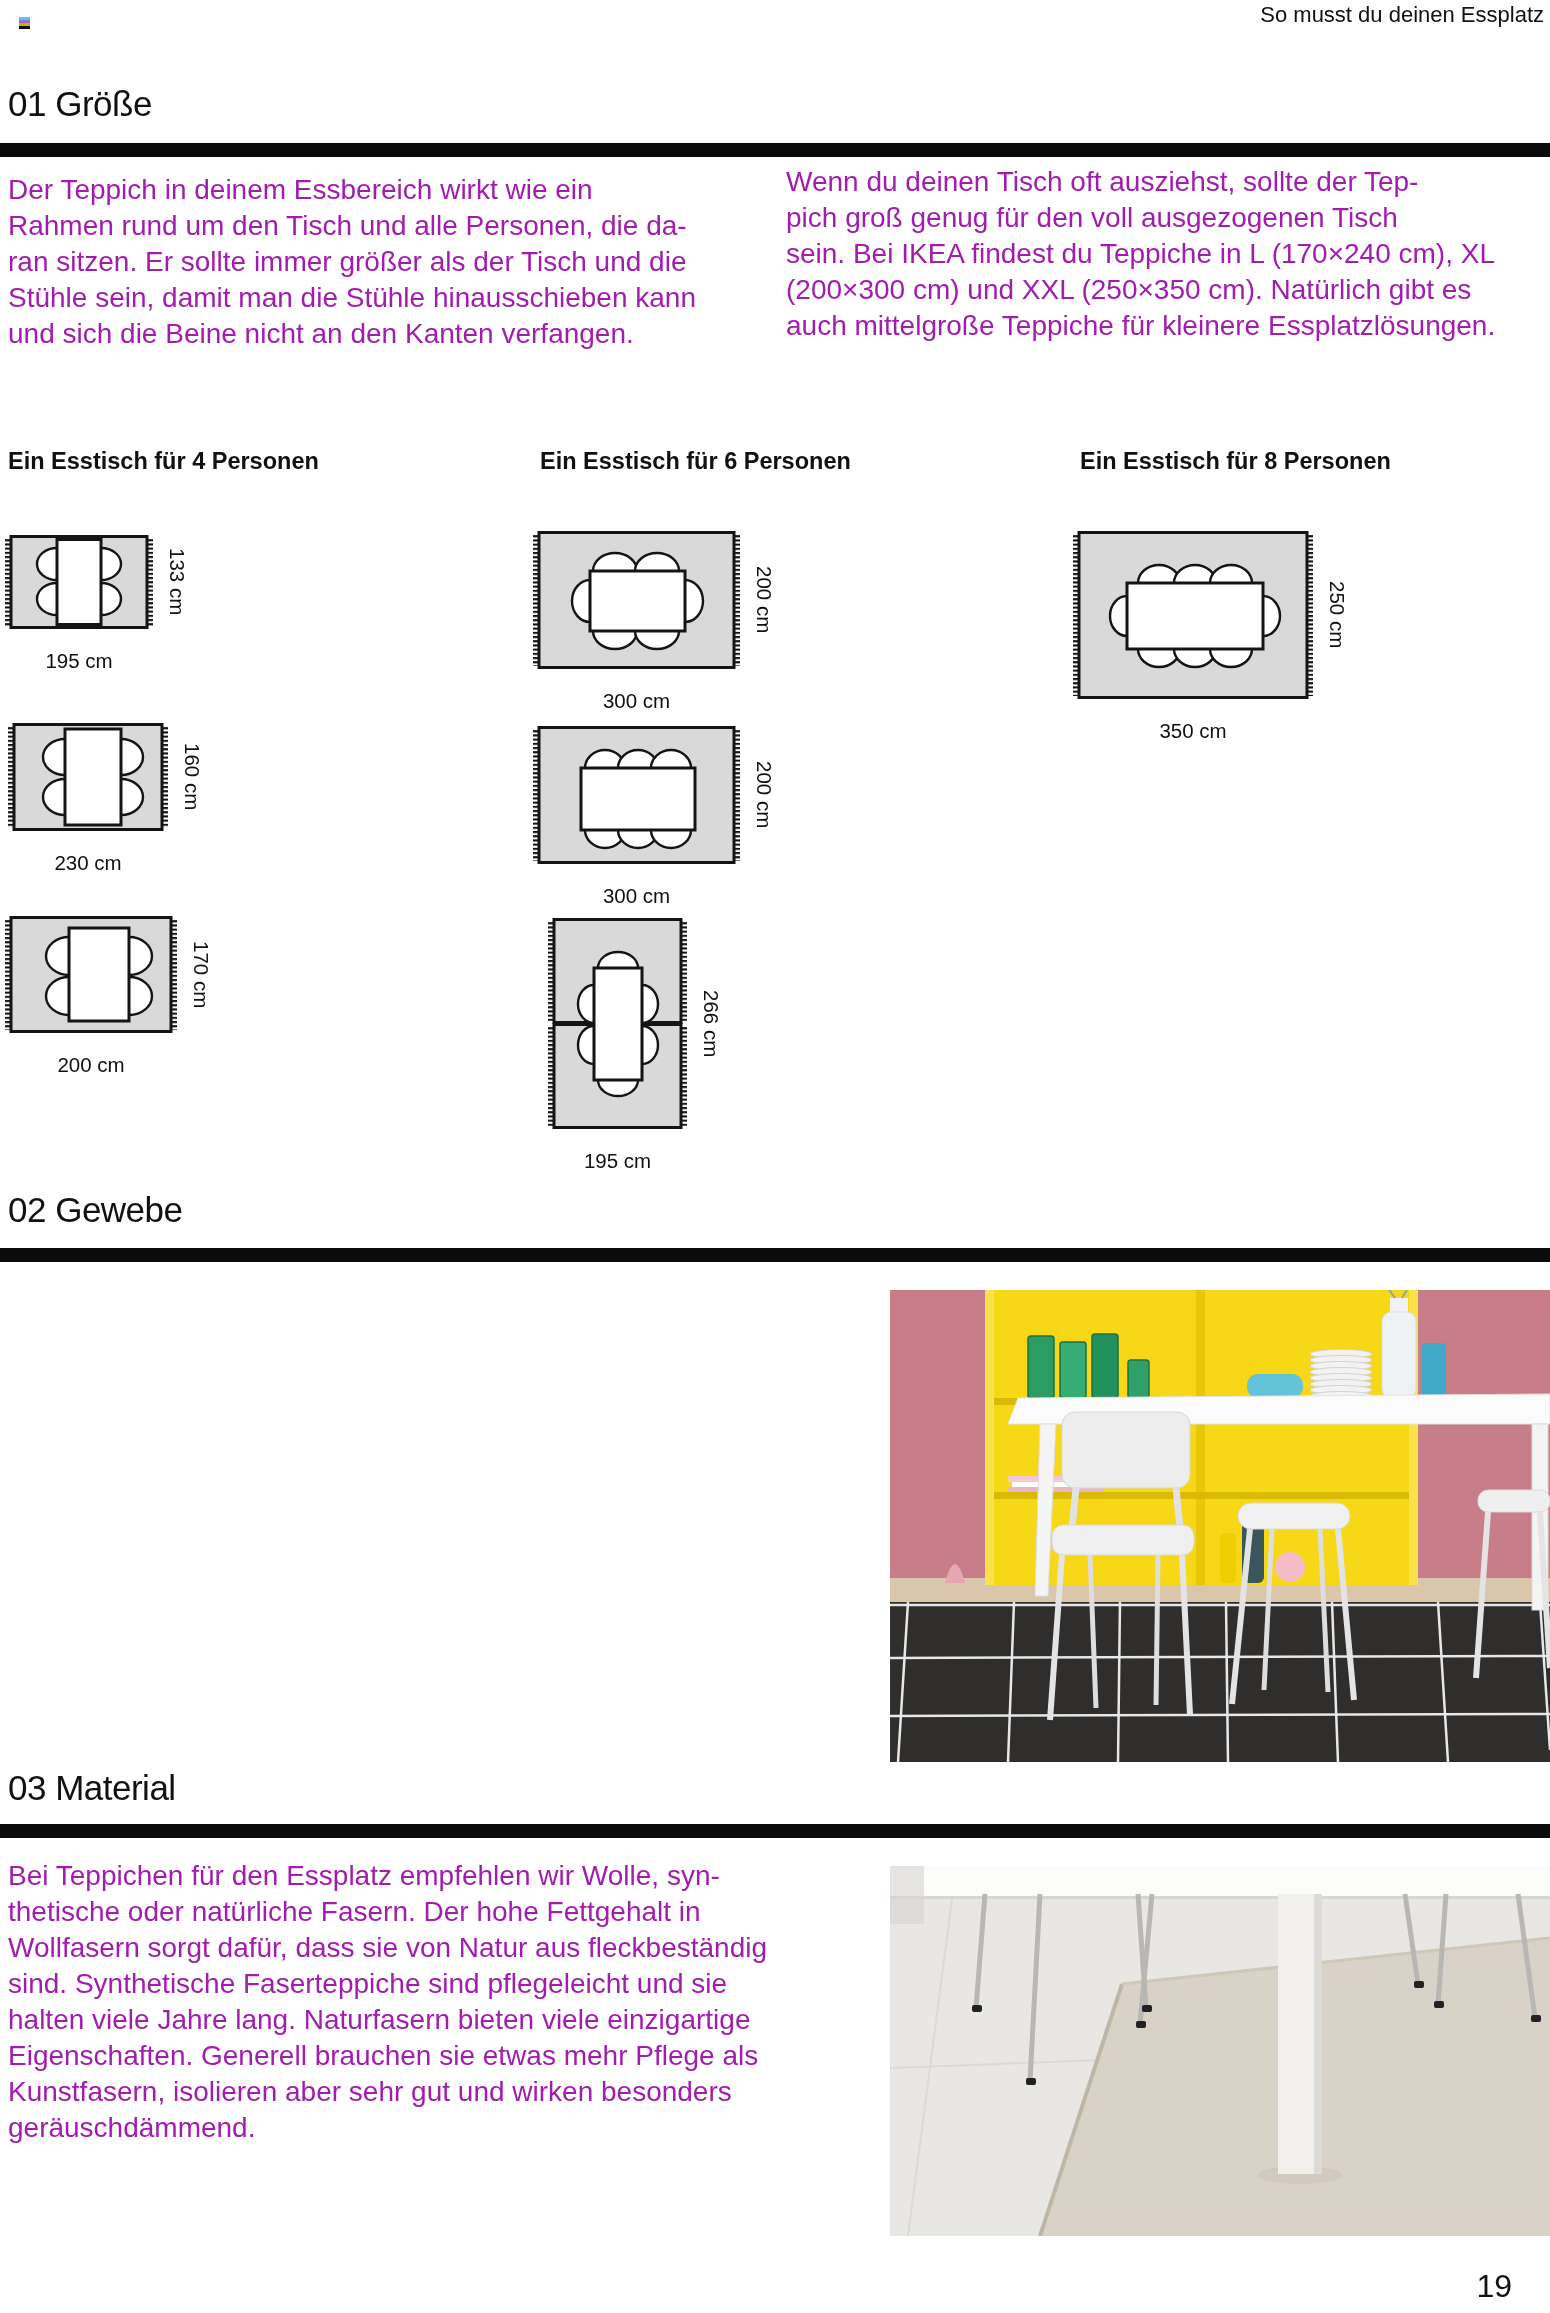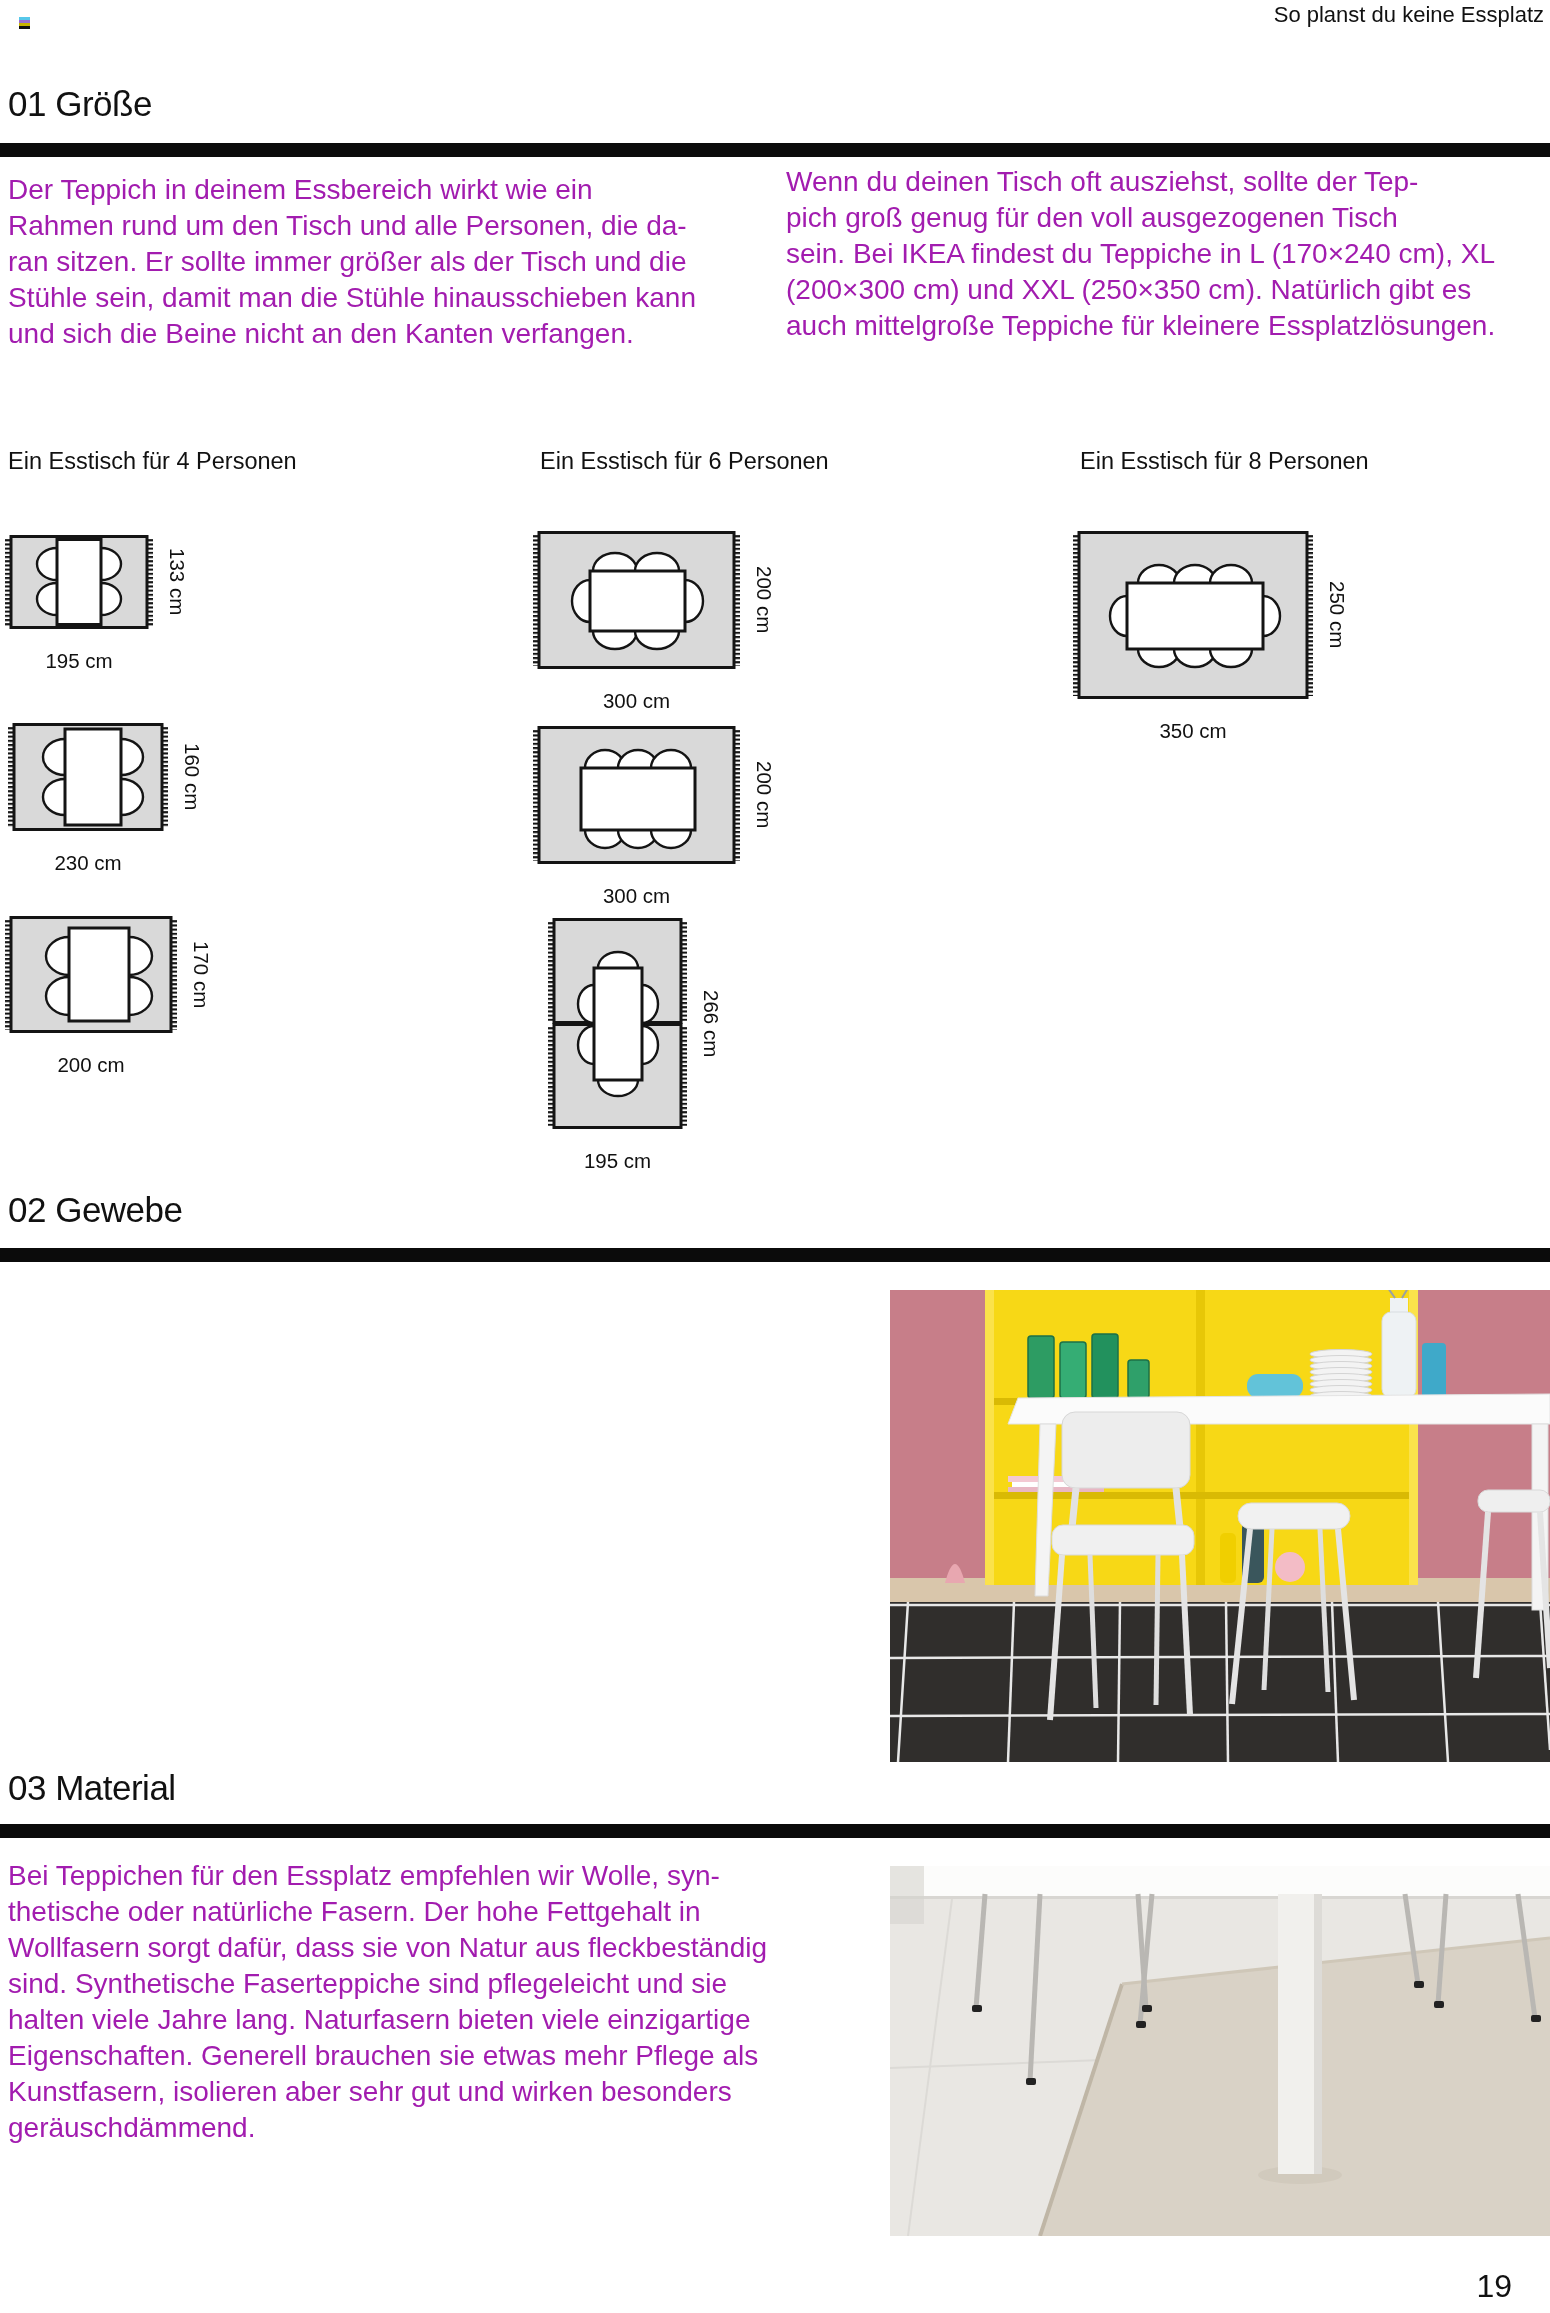--- a/index.html
+++ b/index.html
@@ -5,21 +5,21 @@
   html,body{margin:0;padding:0;background:#ffffff;}
   .page{position:relative;width:1550px;height:2313px;background:#fff;overflow:hidden;
         font-family:"Liberation Sans", sans-serif;color:#1b1b1b;}
   .abs{position:absolute;}
   .hdr-title{top:2px;right:6px;font-size:22px;color:#111;}
   .reg-icon{left:19px;top:17px;width:11px;height:12px;display:flex;flex-direction:column;}
   .reg-icon span{flex:1;}
   .sec-title{left:8px;font-size:35px;font-weight:400;color:#111;letter-spacing:-0.5px;}
   .bar{left:0;right:0;height:14px;background:#0b0b0b;}
   .para{font-size:28px;line-height:36px;white-space:pre-line;color:#a21caf;}
-  .col-head{font-size:23.5px;font-weight:400;color:#111;}
+  .col-head{font-size:23.5px;font-weight:700;color:#111;}
   .fig{position:absolute;}
   .fig-row{display:flex;align-items:center;gap:12px;}
   .dim-v{writing-mode:vertical-rl;font-size:20.5px;color:#111;}
   .dim-h{font-size:20.5px;color:#111;text-align:center;margin-top:20px;}
   .photo{position:absolute;overflow:hidden;}
   svg{display:block;}
   .pagenum{right:38px;top:2268px;font-size:32px;color:#111;margin-left:38px;}
 </style>
 </head>
 <body>
@@ -33,21 +33,21 @@
       </pattern>
     </defs>
   </svg>
 
   <div class="abs reg-icon">
     <span style="background:#57c8ea"></span>
       <span style="background:#9a6fd0"></span>
     <span style="background:#c8b400"></span>
       <span style="background:#111"></span>
   </div>
-  <div class="abs hdr-title">So planst du keine Essplatz</div>
+  <div class="abs hdr-title">So musst du deinen Essplatz</div>
 
   <div class="abs sec-title" style="top:84px">01 Größe</div>
   <div class="abs bar" style="top:143px"></div>
   <div class="abs para" style="left:8px;top:172px;width:748px">Der Teppich in deinem Essbereich wirkt wie ein
 Rahmen rund um den Tisch und alle Personen, die da-
 ran sitzen. Er sollte immer größer als der Tisch und die
 Stühle sein, damit man die Stühle hinausschieben kann
 und sich die Beine nicht an den Kanten verfangen.</div>
   <div class="abs para" style="left:786px;top:164px;width:760px">Wenn du deinen Tisch oft ausziehst, sollte der Tep-
 pich groß genug für den voll ausgezogenen Tisch

